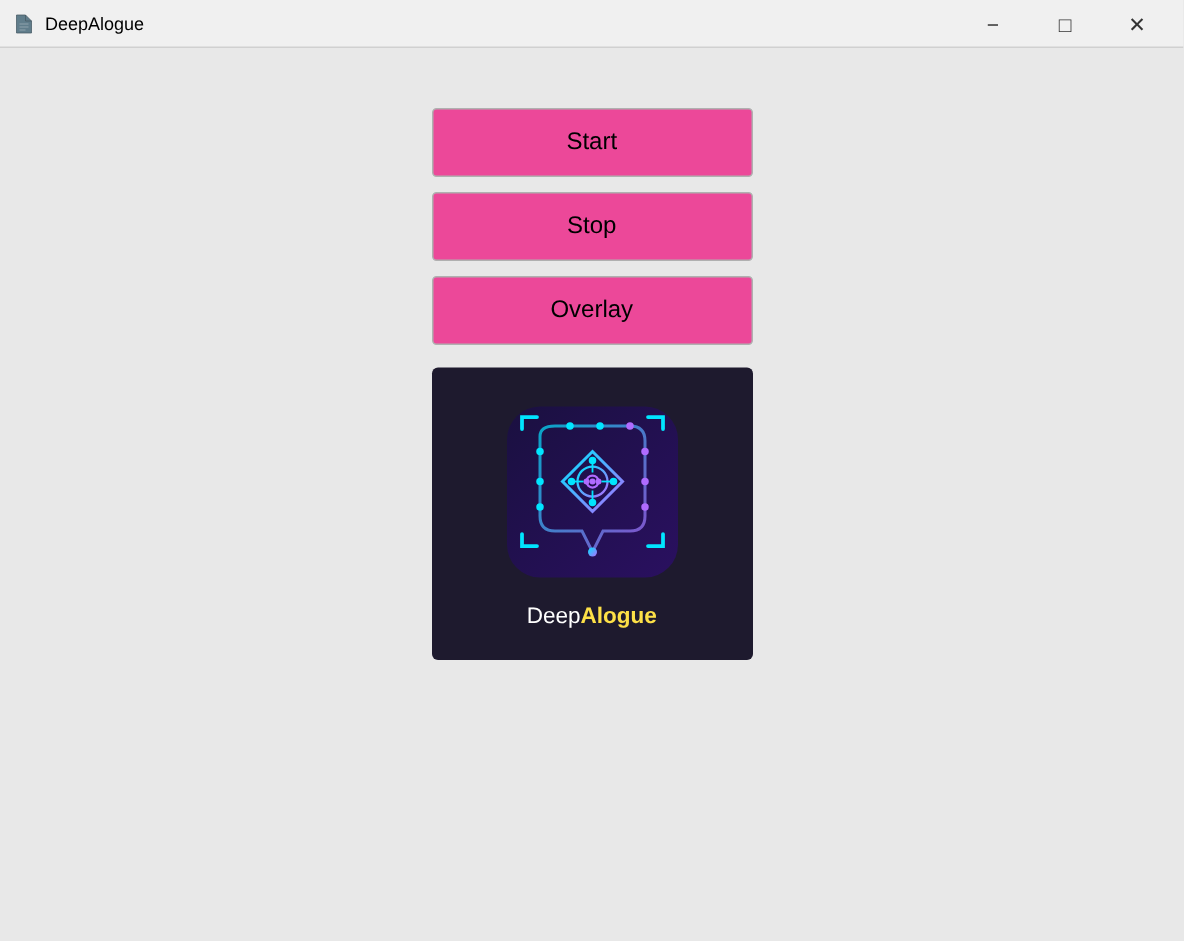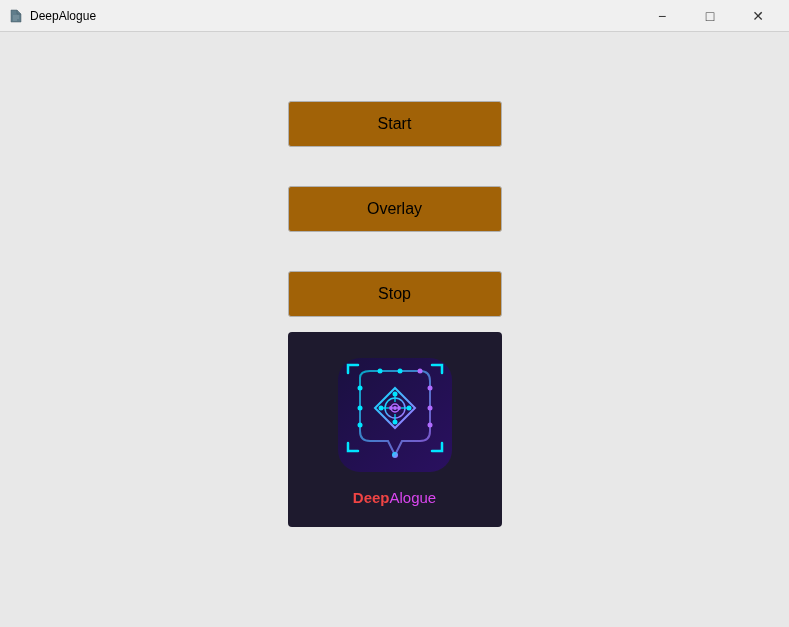--- a/index.html
+++ b/index.html
@@ -69,31 +69,30 @@
       display: flex;
       flex-direction: column;
       align-items: center;
       padding-top: 40px;
       gap: 0;
     }
 
     .app-button {
       width: 214px;
       height: 46px;
-      background: #a16207;
+      background: #ec4899;
       border: 1px solid #b0b0b0;
       border-radius: 3px;
       font-size: 16px;
       color: #000;
       cursor: pointer;
       margin-bottom: 10px;
       display: flex;
       align-items: center;
       justify-content: center;
-      margin-top: 29px;
     }
 
     .logo-container {
       width: 214px;
       height: 195px;
       background: #1e1a2e;
       border-radius: 4px;
       display: flex;
       flex-direction: column;
       align-items: center;
@@ -102,27 +101,27 @@
     }
 
     .logo-text {
       color: #b06bff;
       font-size: 15px;
       margin-top: 6px;
       font-weight: 400;
     }
 
     .logo-text span.deep {
-      color: #ef4444;
+      color: #ffffff;
+      font-weight: 400;
+    }
+
+    .logo-text span.alogue {
+      color: #fde047;
       font-weight: 700;
-    }
-
-    .logo-text span.alogue {
-      color: #d946ef;
-      font-weight: 400;
     }
 
     
     .logo-svg {
       width: 130px;
       height: 130px;
     }
   </style>
 </head>
 <body>
@@ -142,22 +141,22 @@
   </div>
   <div class="title-bar-controls">
     <button class="title-bar-btn">−</button>
     <button class="title-bar-btn">□</button>
     <button class="title-bar-btn close">✕</button>
   </div>
 </div>
 
 <div class="main-content">
   <button class="app-button">Start</button>
+  <button class="app-button">Stop</button>
   <button class="app-button">Overlay</button>
-  <button class="app-button">Stop</button>
 
   <div class="logo-container">
     <svg class="logo-svg" viewBox="0 0 130 130" xmlns="http://www.w3.org/2000/svg">
 
       <defs>
         <linearGradient id="bgGrad" x1="0%" y1="0%" x2="100%" y2="100%">
           <stop offset="0%" style="stop-color:#1a1040;stop-opacity:1"></stop>
           <stop offset="100%" style="stop-color:#2a1060;stop-opacity:1"></stop>
         </linearGradient>
         <linearGradient id="iconGrad" x1="0%" y1="0%" x2="100%" y2="100%">

